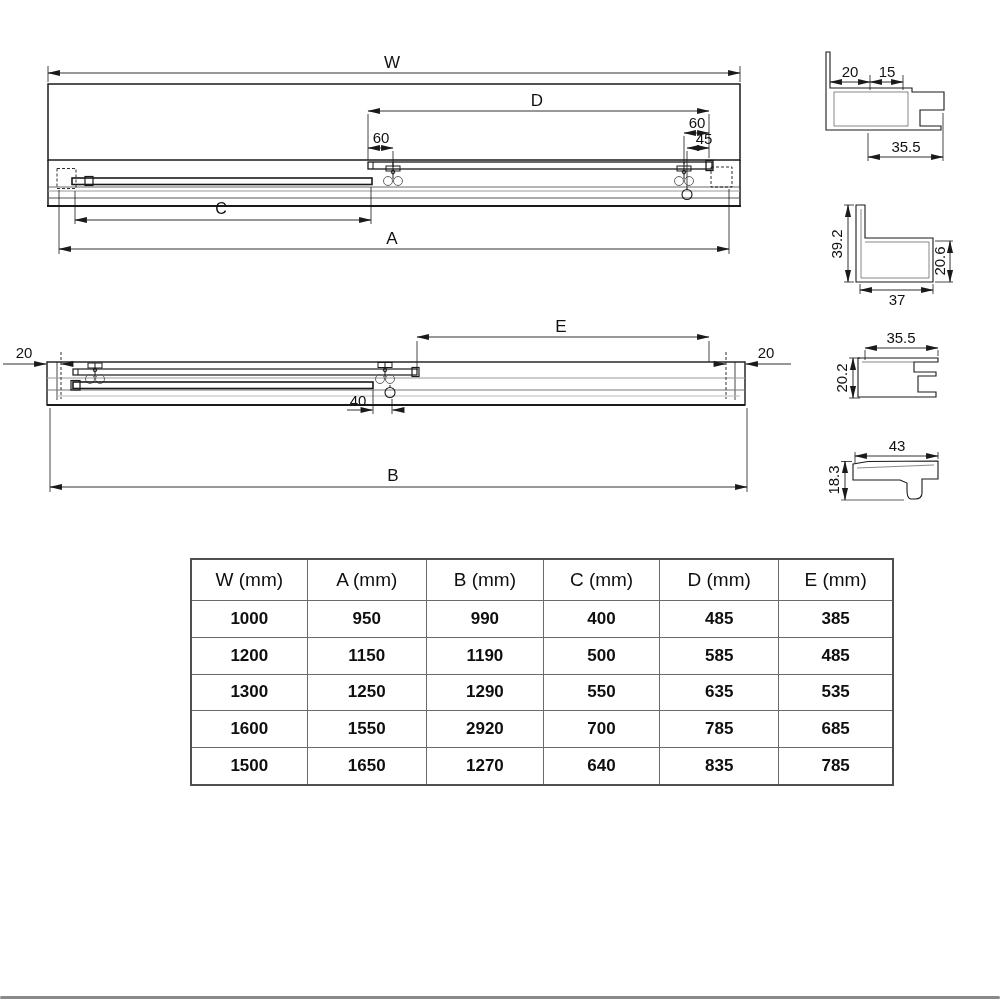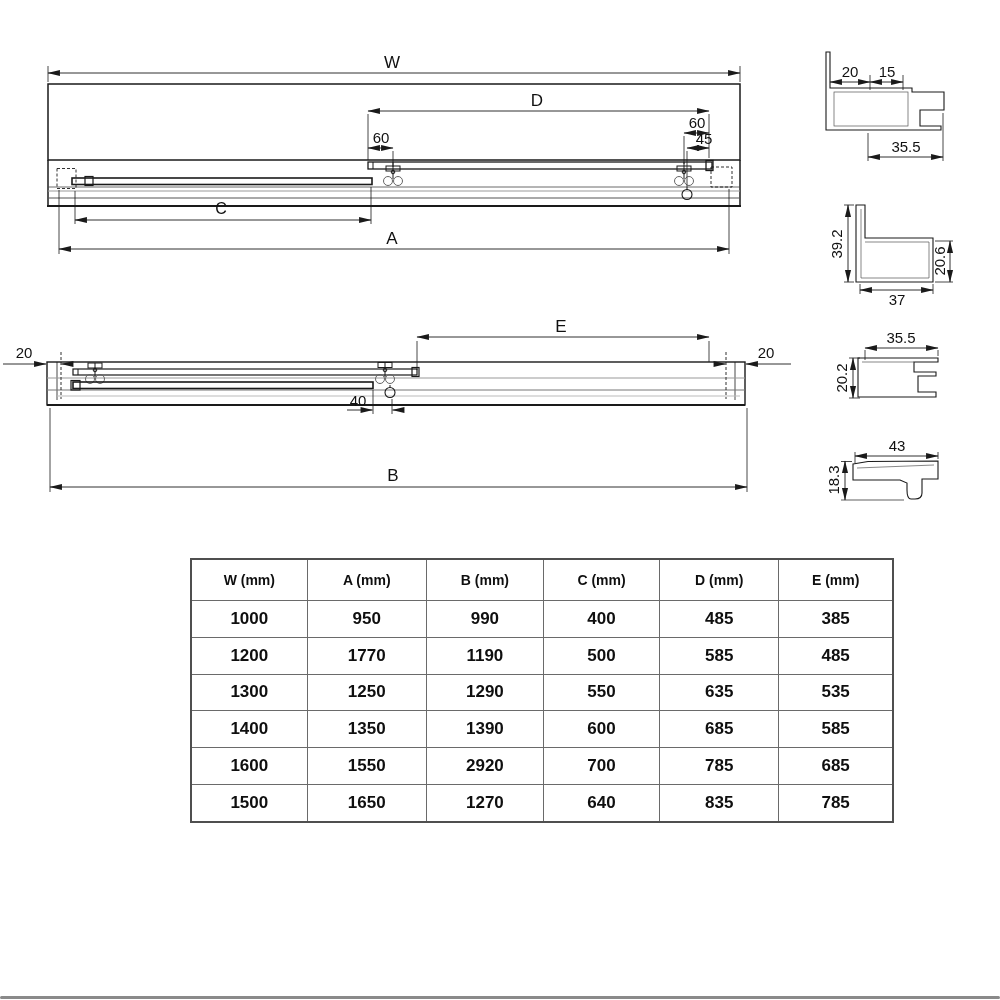--- a/index.html
+++ b/index.html
@@ -2,21 +2,21 @@
 <html><head>
 <meta charset="utf-8">
 <style>
   html,body{margin:0;padding:0;background:#ffffff;}
   body{width:1000px;height:1000px;position:relative;font-family:"Liberation Sans",sans-serif;overflow:hidden;}
   #drawing{position:absolute;left:0;top:0;}
   .dimtxt{font-family:"Liberation Sans",sans-serif;fill:#111;}
   #size-table{position:absolute;left:190px;top:558px;width:704px;border-collapse:collapse;table-layout:fixed;background:#fff;}
   #size-table th,#size-table td{border:1px solid #6a6a6a;text-align:center;vertical-align:middle;color:#0f0f0f;padding:0;}
   #size-table{border:2px solid #4f4f4f;}
-  #size-table th{font-size:14px;font-weight:700;height:40px;letter-spacing:0px;}
+  #size-table th{font-size:19px;font-weight:400;height:40px;letter-spacing:0px;}
   #size-table td{font-size:17px;height:35.8px;font-weight:700;text-align:center;}
   #size-table col.c0{width:116px}#size-table col.c1{width:119px}#size-table col.c2{width:117px}
   #size-table col.c3{width:116px}#size-table col.c4{width:119px}#size-table col.c5{width:114px}
   .bottom-edge{position:absolute;left:0;top:996px;width:1000px;height:3px;background:#8a8a8a;border-radius:2px;}
 </style>
 </head>
 <body>
 
 <svg id="drawing" width="1000" height="545" viewBox="0 0 1000 545" fill="none" stroke-linecap="butt">
   <defs>
@@ -300,43 +300,35 @@
       <tr>
         <td>1000</td>
         <td>950</td>
         <td>990</td>
         <td>400</td>
         <td>485</td>
         <td>385</td>
       </tr>
       <tr>
         <td>1200</td>
-        <td>1770</td>
+        <td>1150</td>
         <td>1190</td>
         <td>500</td>
         <td>585</td>
         <td>485</td>
       </tr>
       <tr>
         <td>1300</td>
         <td>1250</td>
         <td>1290</td>
         <td>550</td>
         <td>635</td>
         <td>535</td>
       </tr>
       <tr>
-        <td>1400</td>
-        <td>1350</td>
-        <td>1390</td>
-        <td>600</td>
-        <td>685</td>
-        <td>585</td>
-      </tr>
-      <tr>
         <td>1600</td>
         <td>1550</td>
         <td>2920</td>
         <td>700</td>
         <td>785</td>
         <td>685</td>
       </tr>
       <tr>
         <td>1500</td>
         <td>1650</td>

